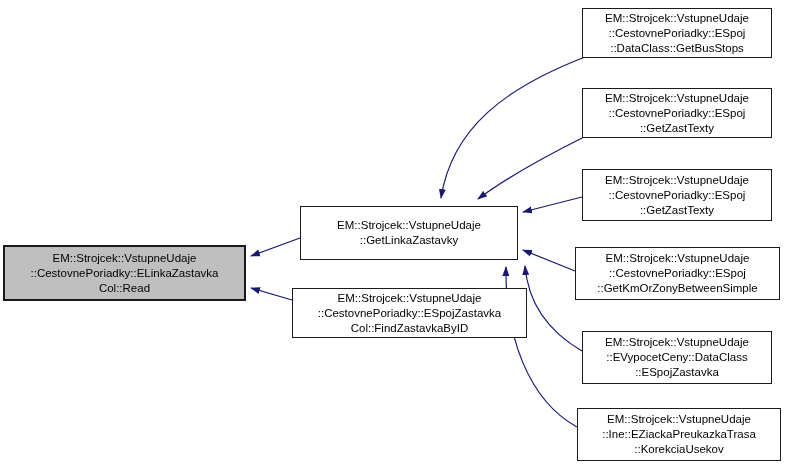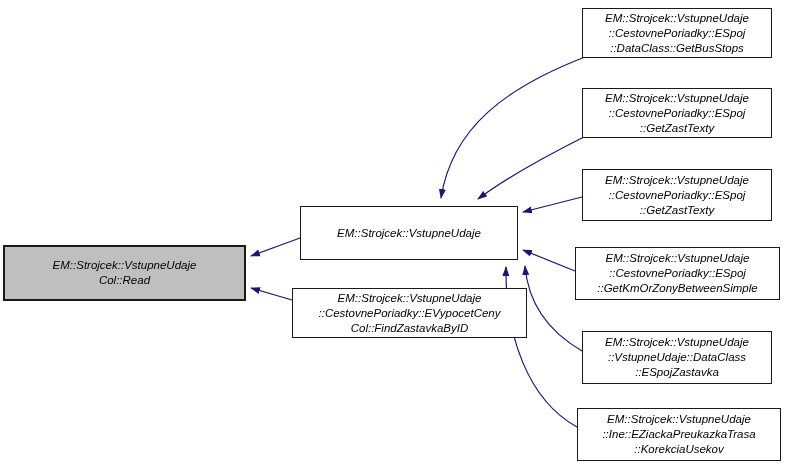--- a/index.html
+++ b/index.html
@@ -19,21 +19,20 @@
     display:flex;
     flex-direction:column;
     align-items:center;
     justify-content:center;
     text-align:right;
     font-size:11.5px;
     line-height:15px;
     color:#000000;
     white-space:nowrap;
     cursor:pointer;
-    font-style:italic;
   }
   .node.highlight{
     background:#bfbfbf;
     border:2px solid #1a1a1a;
   }
   .node span{display:block;}
 </style>
 </head>
 <body>
 
@@ -52,30 +51,32 @@
       <path d="M 584 137 C 544 157, 505 179, 478 199" marker-end="url(#arrow)"></path>
       <path d="M 582 197 L 523 212" marker-end="url(#arrow)"></path>
       <path d="M 575 271 L 523 250" marker-end="url(#arrow)"></path>
       <path d="M 582 351 C 546 330, 528 302, 525 266" marker-end="url(#arrow)"></path>
       <path d="M 577 427 C 528 400, 505 335, 506 267" marker-end="url(#arrow)"></path>
     </g>
   </svg>
 
   <div class="node highlight" style="left:3px;top:245px;width:243px;height:56px;">
     <span>EM::Strojcek::VstupneUdaje</span>
+    <span>::CestovnePoriadky::ELinkaZastavka</span>
     <span>Col::Read</span>
   </div>
 
   <div class="node" style="left:300px;top:206px;width:218px;height:54px;">
     <span>EM::Strojcek::VstupneUdaje</span>
+    <span>::GetLinkaZastavky</span>
   </div>
 
   <div class="node" style="left:292px;top:288px;width:235px;height:50px;">
     <span>EM::Strojcek::VstupneUdaje</span>
-    <span>::CestovnePoriadky::EVypocetCeny</span>
+    <span>::CestovnePoriadky::ESpojZastavka</span>
     <span>Col::FindZastavkaByID</span>
   </div>
 
   <div class="node" style="left:582px;top:8px;width:190px;height:50px;">
     <span>EM::Strojcek::VstupneUdaje</span>
     <span>::CestovnePoriadky::ESpoj</span>
     <span>::DataClass::GetBusStops</span>
   </div>
 
   <div class="node" style="left:582px;top:88px;width:190px;height:50px;">
@@ -91,21 +92,21 @@
   </div>
 
   <div class="node" style="left:575px;top:247px;width:205px;height:53px;">
     <span>EM::Strojcek::VstupneUdaje</span>
     <span>::CestovnePoriadky::ESpoj</span>
     <span>::GetKmOrZonyBetweenSimple</span>
   </div>
 
   <div class="node" style="left:582px;top:331px;width:190px;height:53px;">
     <span>EM::Strojcek::VstupneUdaje</span>
-    <span>::VstupneUdaje::DataClass</span>
+    <span>::EVypocetCeny::DataClass</span>
     <span>::ESpojZastavka</span>
   </div>
 
   <div class="node" style="left:577px;top:408px;width:204px;height:53px;">
     <span>EM::Strojcek::VstupneUdaje</span>
     <span>::Ine::EZiackaPreukazkaTrasa</span>
     <span>::KorekciaUsekov</span>
   </div>
 
 </div>

